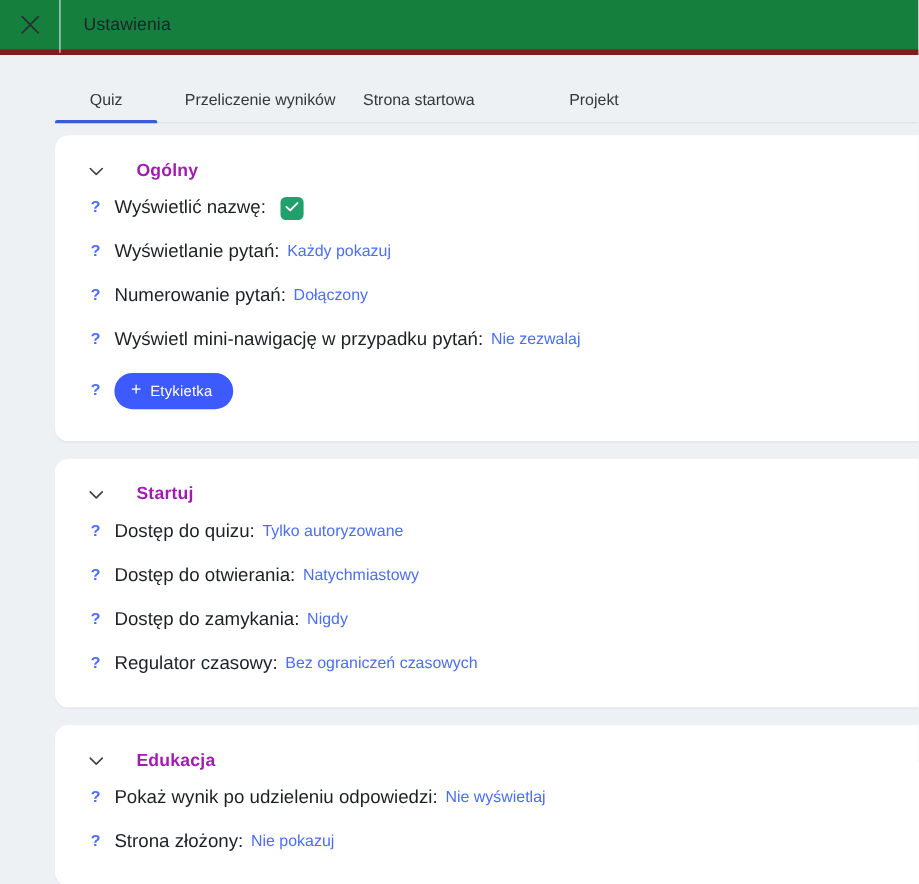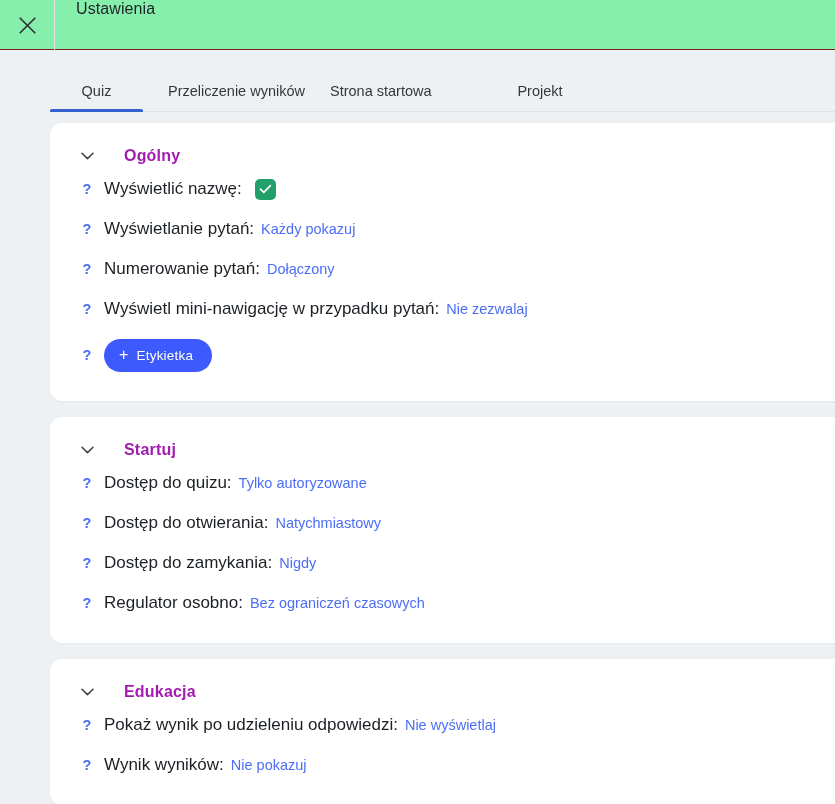--- a/index.html
+++ b/index.html
@@ -10,23 +10,24 @@
   }
   body {
     background: #eef1f3;
     font-family: "Liberation Sans", "DejaVu Sans", sans-serif;
     -webkit-font-smoothing: antialiased;
   }
 
   
   .header {
     height: 50px;
-    background: #86efac;
-    display: flex;
-    border-bottom: 1px solid #7f1d1d;
+    background: #15803d;
+    display: flex;
+    align-items: center;
+    border-bottom: 5px solid #7f1d1d;
     position: relative;
   }
   .close-btn {
     width: 54px;
     height: 50px;
     display: flex;
     align-items: center;
     justify-content: center;
     cursor: pointer;
   }
@@ -287,21 +288,21 @@
     </div>
 
     <div class="row">
       <span class="help-icon">?</span>
       <span class="row-label">Dostęp do zamykania:</span>
       <span class="row-value">Nigdy</span>
     </div>
 
     <div class="row">
       <span class="help-icon">?</span>
-      <span class="row-label">Regulator osobno:</span>
+      <span class="row-label">Regulator czasowy:</span>
       <span class="row-value">Bez ograniczeń czasowych</span>
     </div>
   </div>
 
   <div class="card">
     <div class="card-header">
       <span class="chevron">
         <svg width="13" height="8" viewBox="0 0 13 8" fill="none">
           <path d="M1 1.2 L6.5 6.6 L12 1.2" stroke="#3c4147" stroke-width="1.5" stroke-linecap="round" stroke-linejoin="round"></path>
         </svg>
@@ -310,18 +311,18 @@
     </div>
 
     <div class="row">
       <span class="help-icon">?</span>
       <span class="row-label">Pokaż wynik po udzieleniu odpowiedzi:</span>
       <span class="row-value">Nie wyświetlaj</span>
     </div>
 
     <div class="row">
       <span class="help-icon">?</span>
-      <span class="row-label">Wynik wyników:</span>
+      <span class="row-label">Strona złożony:</span>
       <span class="row-value">Nie pokazuj</span>
     </div>
   </div>
 
 </div>
 
 </body></html>

